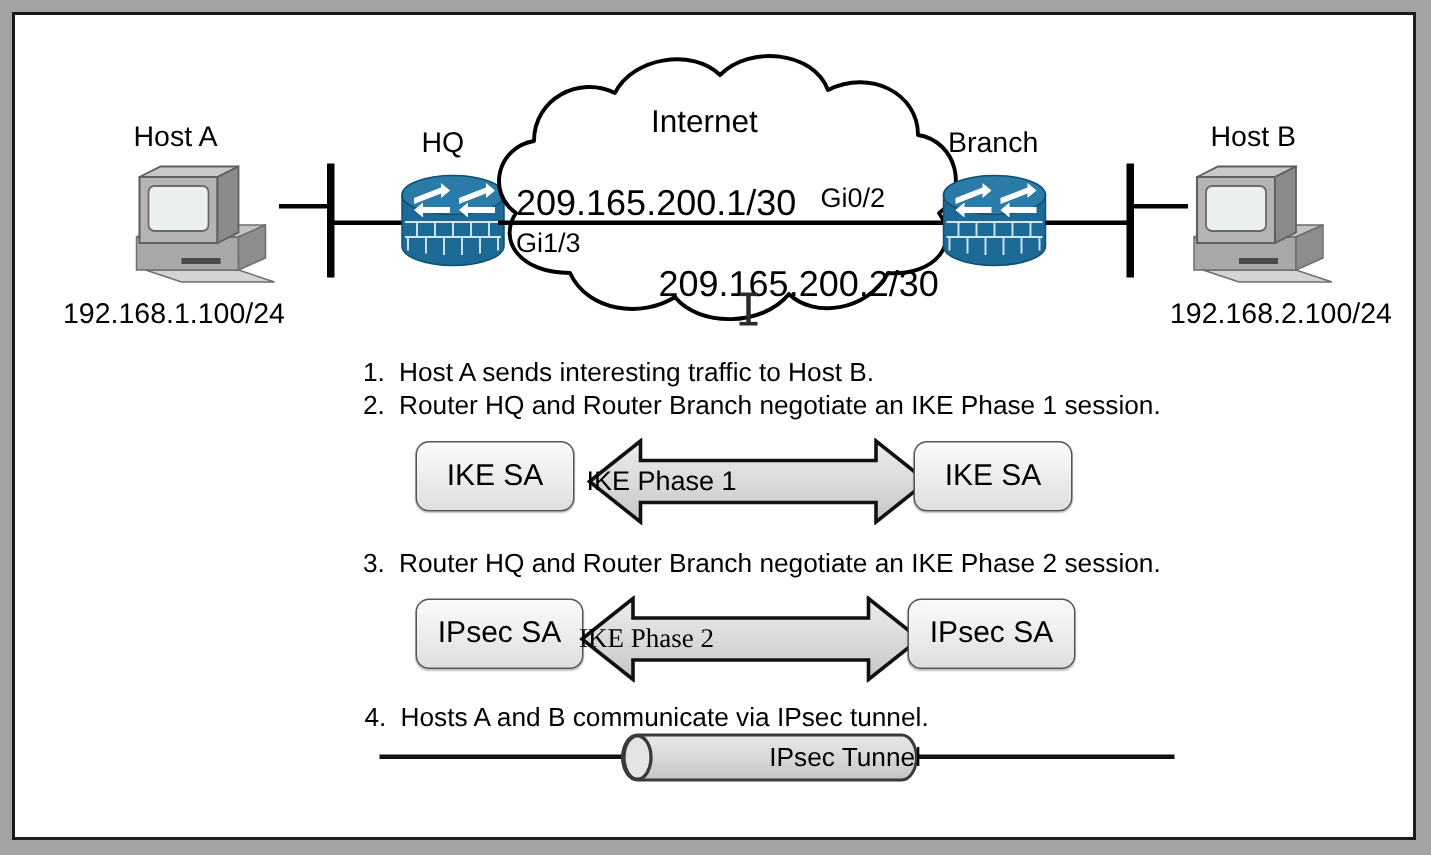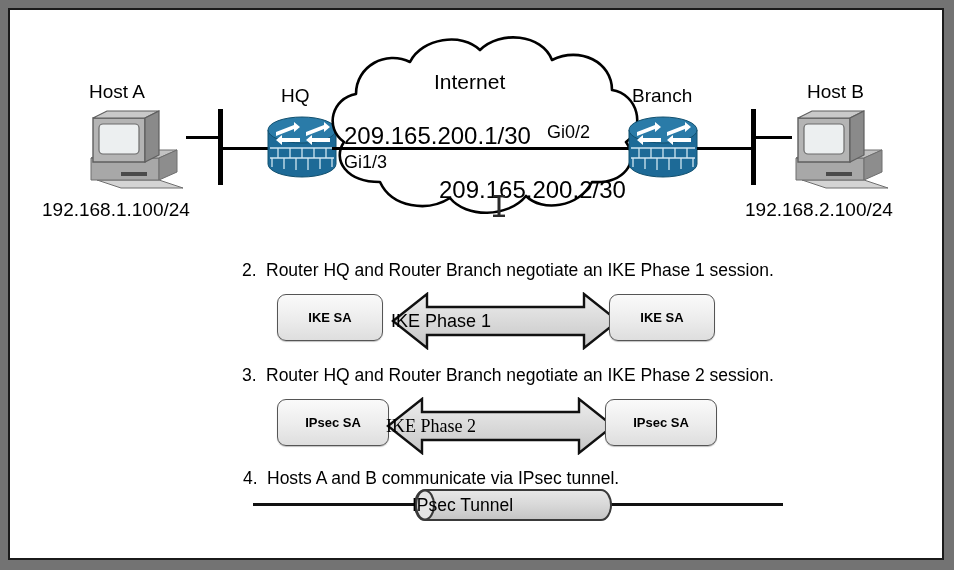--- a/index.html
+++ b/index.html
@@ -1,37 +1,37 @@
 <!DOCTYPE html>
 <html><head>
 <meta charset="utf-8">
 <style>
   html,body{margin:0;padding:0;background:#ffffff;}
   body{font-family:"Liberation Sans", sans-serif;}
-  #page{position:relative;width:954px;height:570px;background:#737373;overflow:hidden;}
+  #page{position:relative;width:954px;height:570px;background:#a3a3a3;overflow:hidden;}
   #frame{position:absolute;left:8px;top:8px;width:936px;height:552px;border:2px solid #1b1b1b;box-sizing:border-box;background:#fff;}
   .lbl{position:absolute;color:#000;white-space:nowrap;}
   .topo-name{font-size:19px;}
   .ip-under{font-size:19px;}
   .cloud-title{font-size:21px;}
   .iface{font-size:18px;}
   .ipif{font-size:24px;}
   .step{position:absolute;font-size:17.5px;color:#000;white-space:nowrap;}
   .step .num{display:inline-block;width:24px;}
   
   .hline{position:absolute;background:#000;height:3px;}
   .vbar{position:absolute;background:#000;width:5px;}
   
   .sabox{position:absolute;display:flex;align-items:center;justify-content:center;
          border:1.6px solid #555;border-radius:9px;
          background:linear-gradient(180deg,#fafafa 0%,#ececec 55%,#dedede 100%);
-         font-size:13px;color:#000;box-shadow:0 1px 1px rgba(0,0,0,.25);font-weight:bold;}
+         font-size:20px;color:#000;box-shadow:0 1px 1px rgba(0,0,0,.25);}
   .arrowwrap{position:absolute;}
   .arrowtext{position:absolute;width:100%;text-align:left;font-size:18px;color:#000;top:50%;transform:translateY(-50%);}
-  .tunnel-text{position:absolute;width:100%;text-align:left;font-size:17.5px;color:#000;top:50%;transform:translateY(-50%);}
+  .tunnel-text{position:absolute;width:100%;text-align:right;font-size:17.5px;color:#000;top:50%;transform:translateY(-50%);}
   .tline{position:absolute;height:3px;background:#111;}
   .caret{position:absolute;}
 </style>
 </head>
 <body>
 
 <div id="page">
   <div id="frame">
 
     <div class="lbl topo-name" style="left:79px;top:71px;">Host A</div>
@@ -153,22 +153,25 @@
       <polygon points="8,48 8,70 76,70 76,48" fill="#a8a8a8" stroke="#6e6e6e" stroke-width="1"></polygon>
       <polygon points="8,48 26,40 94,40 76,48" fill="#c2c2c2" stroke="#6e6e6e" stroke-width="1"></polygon>
       <polygon points="76,48 94,40 94,62 76,70" fill="#8d8d8d" stroke="#6e6e6e" stroke-width="1"></polygon>
       <rect x="38" y="62" width="26" height="4" fill="#4a4a4a"></rect>
       <polygon points="10,8 10,52 62,52 62,8" fill="#b4b4b4" stroke="#5f5f5f" stroke-width="1.4"></polygon>
       <polygon points="10,8 24,1 76,1 62,8" fill="#c9c9c9" stroke="#5f5f5f" stroke-width="1.2"></polygon>
       <polygon points="62,8 76,1 76,45 62,52" fill="#8a8a8a" stroke="#5f5f5f" stroke-width="1.2"></polygon>
       <rect x="16" y="14" width="40" height="30" rx="4" fill="#eceff0" stroke="#6b6b6b" stroke-width="1.2"></rect>
     </svg>
 
-    <div class="lbl ip-under" style="left:735px;top:189px;">192.168.2.100/24</div>
-
+    <div class="lbl ip-under" style="left:770px;top:189px;">192.168.2.100/24</div>
+
+    <div class="step" style="left:232px;top:228px;">
+      <span class="num">1.</span><span>Host A sends interesting traffic to Host B.</span>
+    </div>
 
     <div class="step" style="left:232px;top:250px;">
       <span class="num">2.</span><span>Router HQ and Router Branch negotiate an IKE Phase 1 session.</span>
     </div>
 
     <div class="sabox" style="left:267px;top:284px;width:104px;height:45px;">IKE SA</div>
 
     <div class="arrowwrap" style="left:381px;top:282px;width:229px;height:58px;">
       <svg width="229" height="58" viewBox="0 0 229 58">
         <defs>

